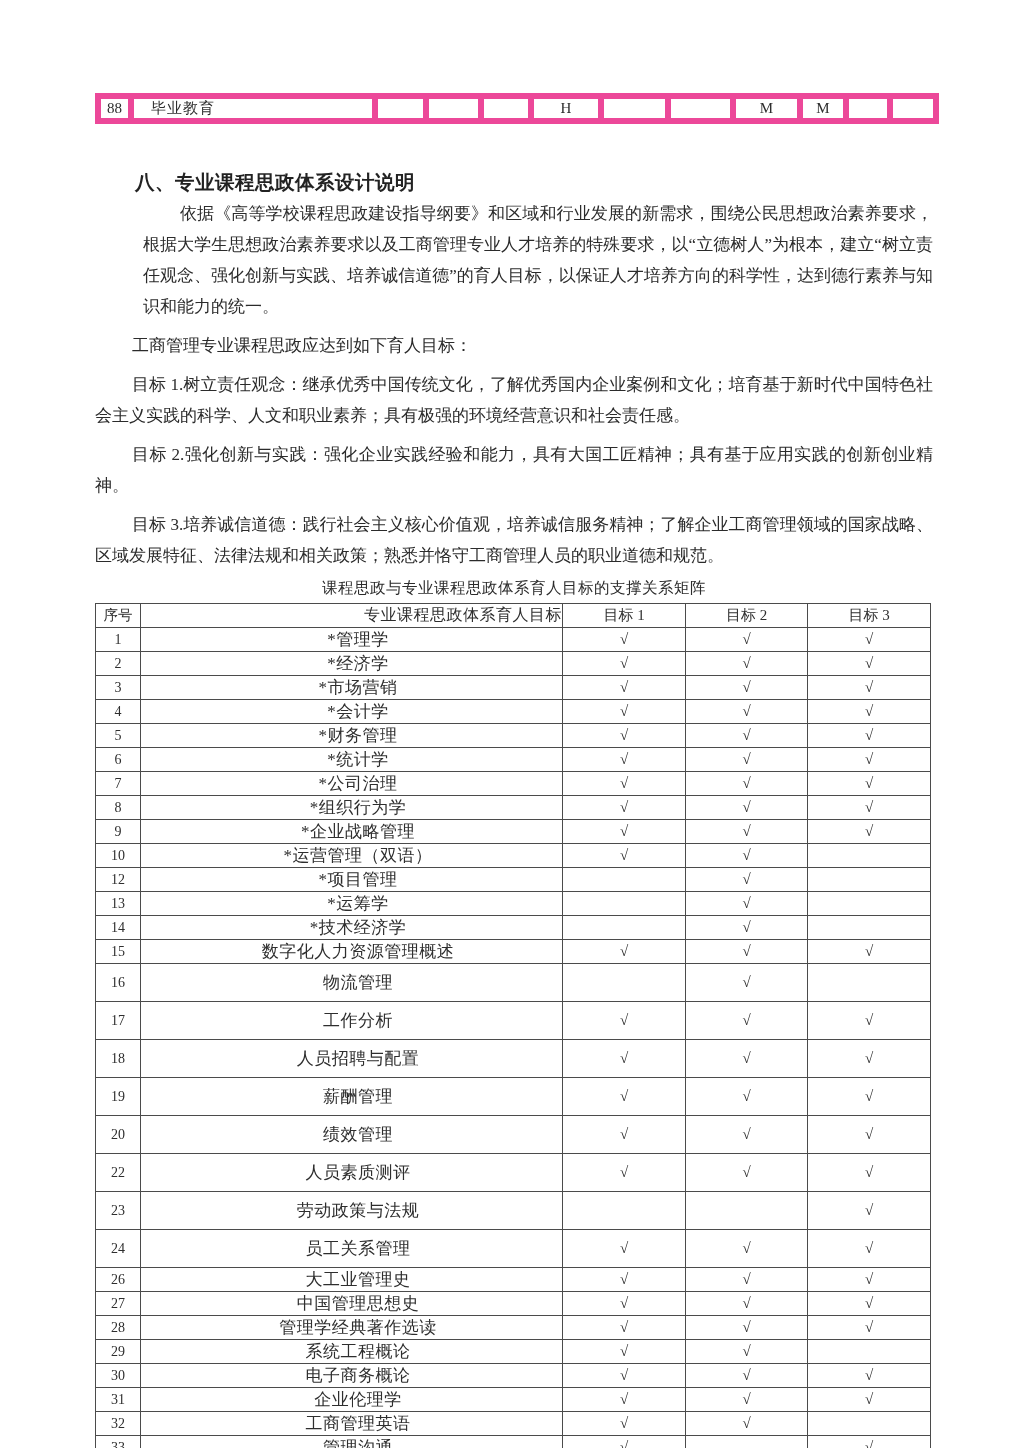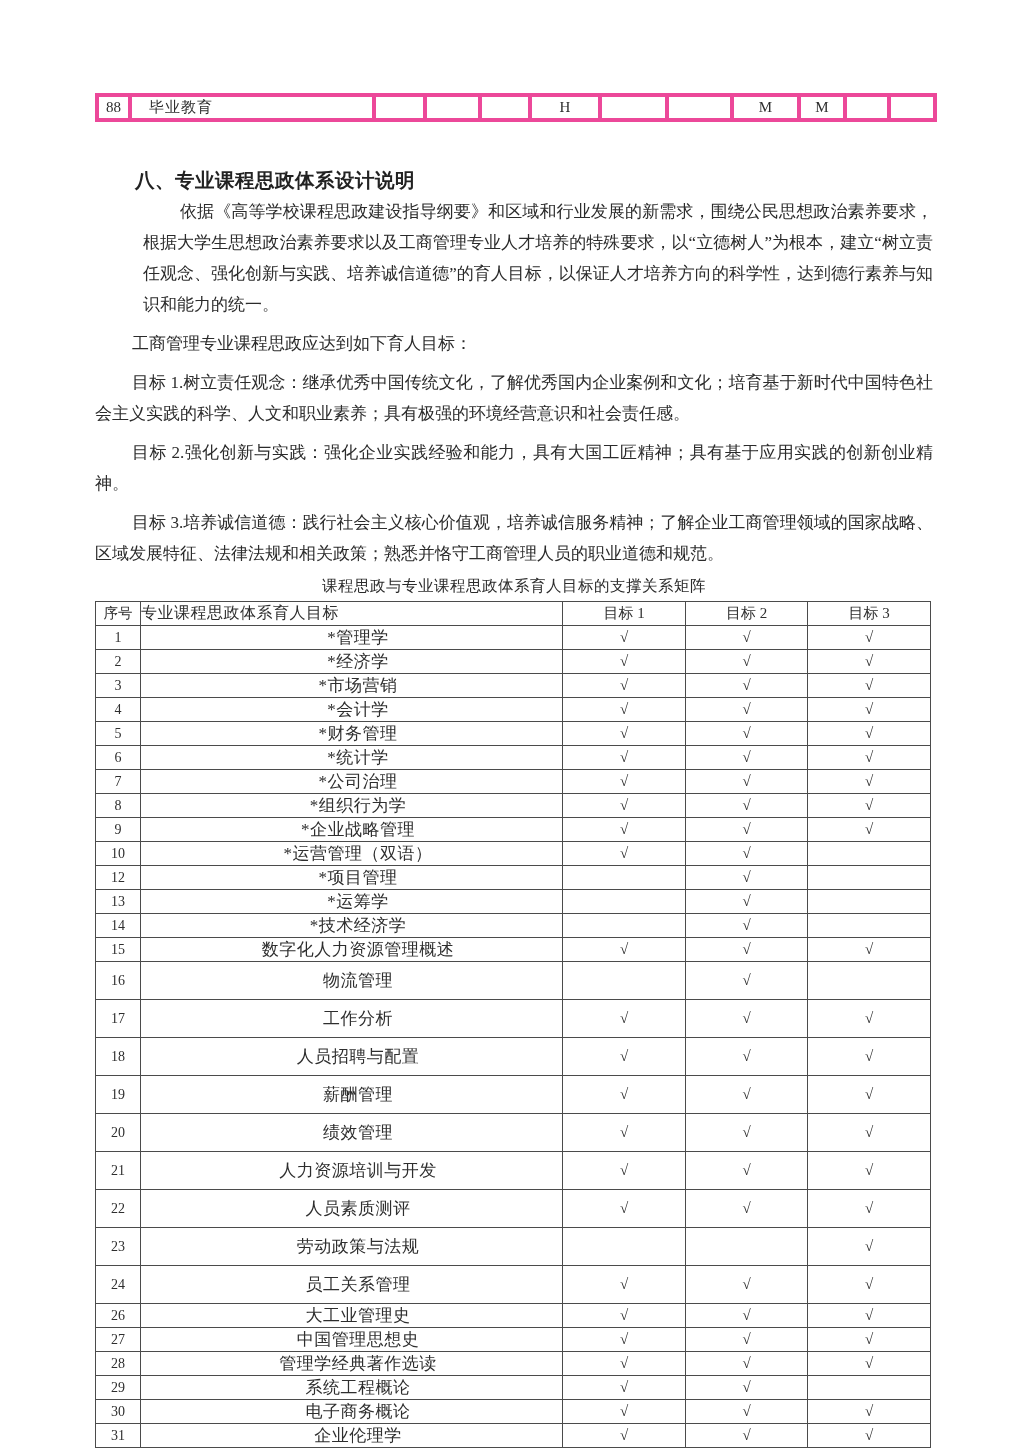--- a/index.html
+++ b/index.html
@@ -12,21 +12,21 @@
   }
   .page {
     width:1024px; height:1448px;
     padding:93px 91px 0 95px;
   }
 
   
   table { border-collapse:collapse; table-layout:fixed; }
   .top-table { width:838px; }
   .top-table td {
-    border:4px solid #ec4899;
+    border:6px solid #ec4899;
     height:25px;
     font-size:15px;
     vertical-align:middle;
     text-align:center;
     color:#2e2e2e;
   }
   .top-table td.course { text-align:left; padding-left:17px; letter-spacing:1px; }
 
   
   .heading {
@@ -63,21 +63,21 @@
   
   .matrix-table { width:835px; margin-top:4px; }
   .matrix-table th, .matrix-table td {
     border:1px solid #4b4b4b;
     vertical-align:middle;
     font-weight:normal;
     color:#2e2e2e;
   }
   .matrix-table thead th { height:24px; }
   .th-no   { font-size:14.5px; text-align:center; }
-  .th-course { font-size:16px; text-align:left; letter-spacing:0.5px; }
+  .th-course { font-size:16px; text-align:right; letter-spacing:0.5px; }
   .th-goal { font-size:15px; text-align:center; }
   .matrix-table td.no   { text-align:center; font-size:14px; }
   .matrix-table td.name { text-align:center; padding-left:13px; font-size:17px; letter-spacing:0.5px; }
   .matrix-table td.chk  { text-align:center; font-size:15px; }
   tr.r-a td { height:21.3px; }
   tr.r-b td { height:38px; }
   tr.r-c td { height:21.5px; }
 </style>
 </head>
 <body>
@@ -273,27 +273,20 @@
     <td class="chk">√</td>
   </tr>
         <tr class="r-b">
     <td class="no">20</td>
     <td class="name">绩效管理</td>
     <td class="chk">√</td>
     <td class="chk">√</td>
     <td class="chk">√</td>
   </tr>
         <tr class="r-b">
-    <td class="no">21</td>
-    <td class="name">人力资源培训与开发</td>
-    <td class="chk">√</td>
-    <td class="chk">√</td>
-    <td class="chk">√</td>
-  </tr>
-        <tr class="r-b">
     <td class="no">22</td>
     <td class="name">人员素质测评</td>
     <td class="chk">√</td>
     <td class="chk">√</td>
     <td class="chk">√</td>
   </tr>
         <tr class="r-b">
     <td class="no">23</td>
     <td class="name">劳动政策与法规</td>
     <td class="chk"></td>

